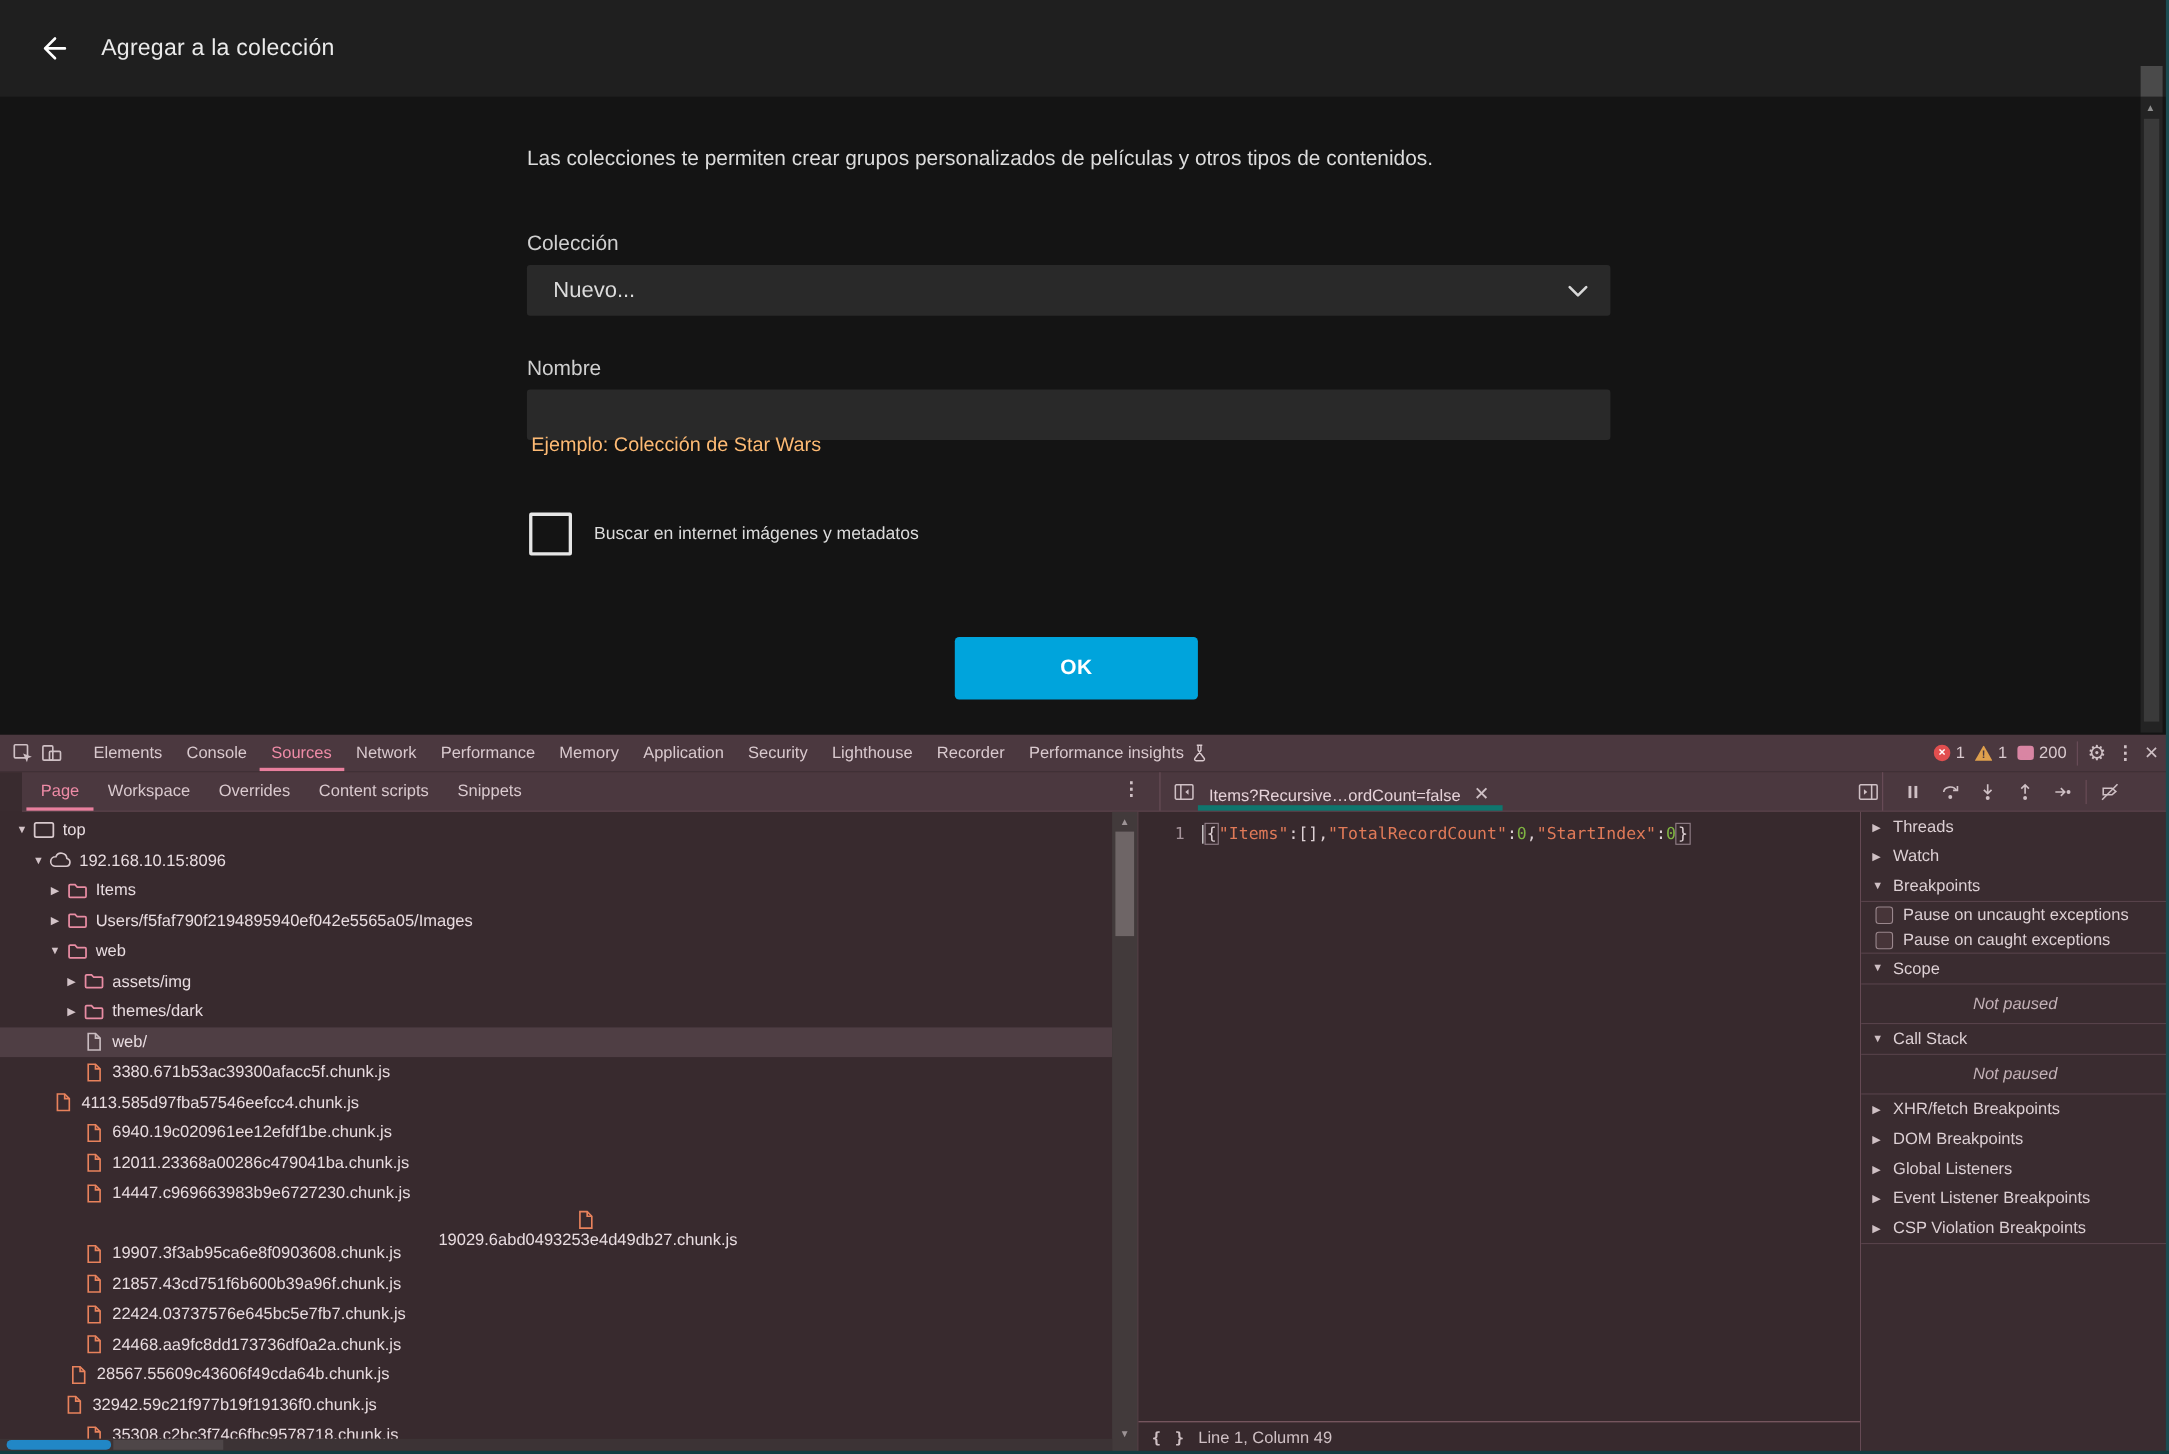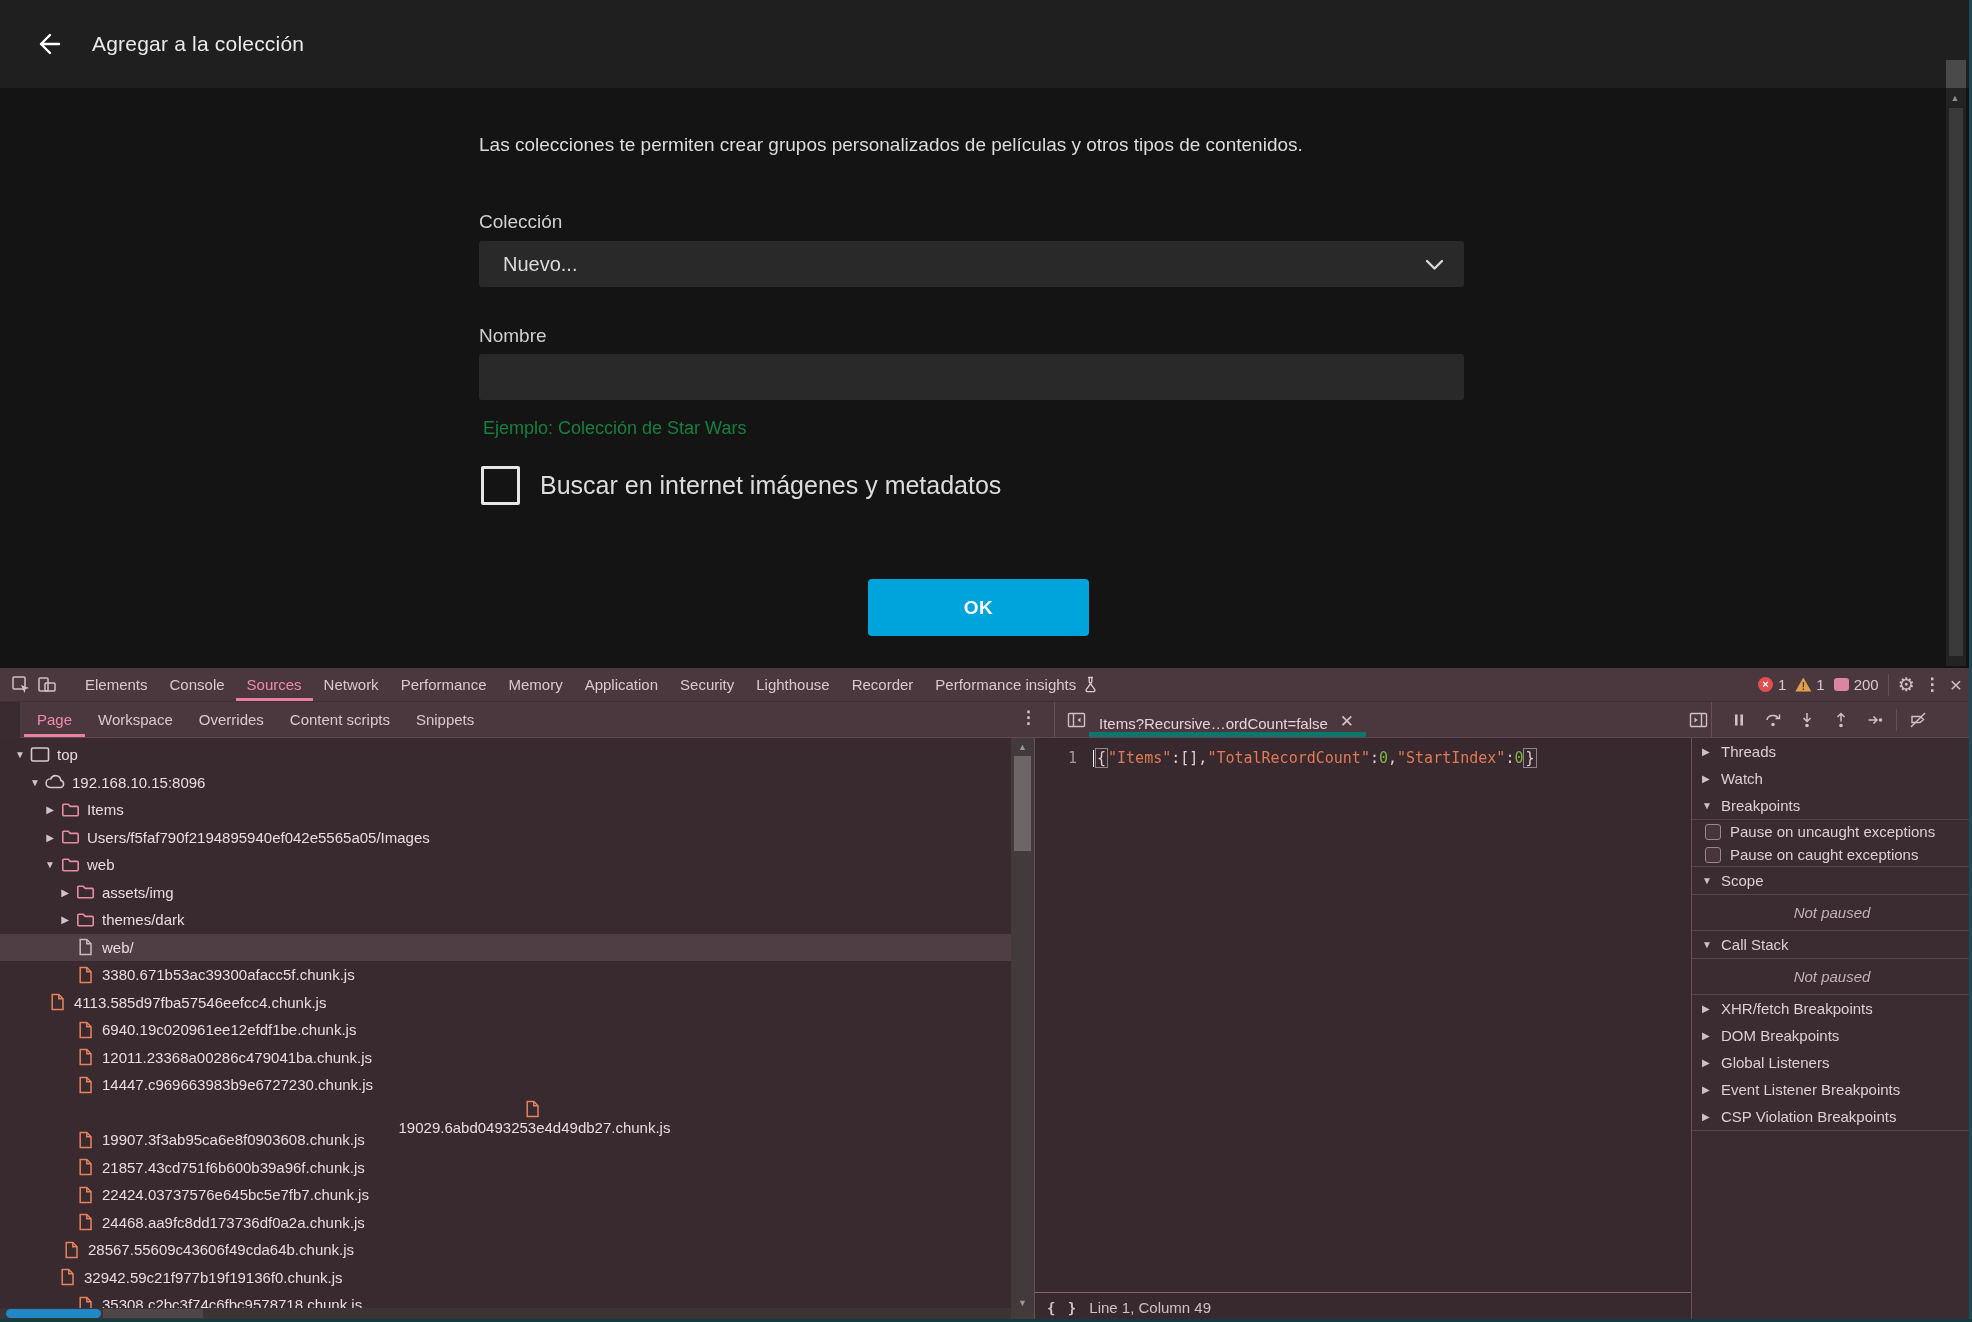--- a/index.html
+++ b/index.html
@@ -15,24 +15,24 @@
   #page-header{position:absolute;left:0;top:0;width:1972px;height:88px;background:#1f1f1f;display:flex;align-items:center;}
   #back-btn{margin-left:30px;width:36px;height:36px;display:flex;align-items:center;justify-content:center;cursor:pointer;}
   #page-title{margin-left:26px;font-size:21px;color:#eaeaea;letter-spacing:.2px;}
   #intro{position:absolute;left:479px;top:134px;width:990px;font-size:19px;color:#dcdcdc;}
   .fld-label{position:absolute;left:479px;font-size:19px;color:#cfcfcf;}
   #collection-select{position:absolute;left:479px;top:241px;width:985px;height:46px;background:#292929;border-radius:3px;
       display:flex;align-items:center;padding:0 24px;box-sizing:border-box;color:#dcdcdc;font-size:20px;cursor:pointer;}
   #collection-select svg{position:absolute;right:20px;top:18px;}
   #name-input{position:absolute;left:479px;top:354px;width:985px;height:46px;background:#292929;border:none;border-radius:3px;
       box-sizing:border-box;padding:0 22px;color:#dcdcdc;font-size:20px;outline:none;}
-  #name-hint{position:absolute;left:483px;top:418px;font-size:18px;color:#15803d;}
+  #name-hint{position:absolute;left:483px;top:394px;font-size:18px;color:#fdba74;}
   #chk-row{position:absolute;left:481px;top:466px;display:flex;align-items:center;cursor:pointer;}
   #chk-box{width:33px;height:33px;border:3px solid #e6e6e6;border-radius:2px;background:transparent;}
-  #chk-label{margin-left:20px;font-size:25px;color:#dcdcdc;}
+  #chk-label{margin-left:20px;font-size:16px;color:#dcdcdc;}
   #ok-btn{position:absolute;left:868px;top:579px;width:221px;height:57px;border-radius:4px;border:none;
       color:#fff;font-weight:bold;font-size:19px;letter-spacing:.5px;display:flex;align-items:center;justify-content:center;cursor:pointer;
       font-family:"Liberation Sans",sans-serif;}
   
   #top-scroll{position:absolute;right:4px;top:60px;width:26px;height:606px;}
   #top-scroll .corner{position:absolute;top:0;left:4px;width:20px;height:28px;background:#4a4a4a;}
   #top-scroll .track{position:absolute;top:28px;left:4px;width:20px;bottom:0;background:#232323;}
   #top-scroll .up{position:absolute;top:33px;left:0;width:26px;text-align:center;font-size:9px;color:#8e8e8e;}
   #top-scroll .thumb{position:absolute;top:48px;left:7px;width:14px;bottom:10px;background:#3a3a3a;}
 

